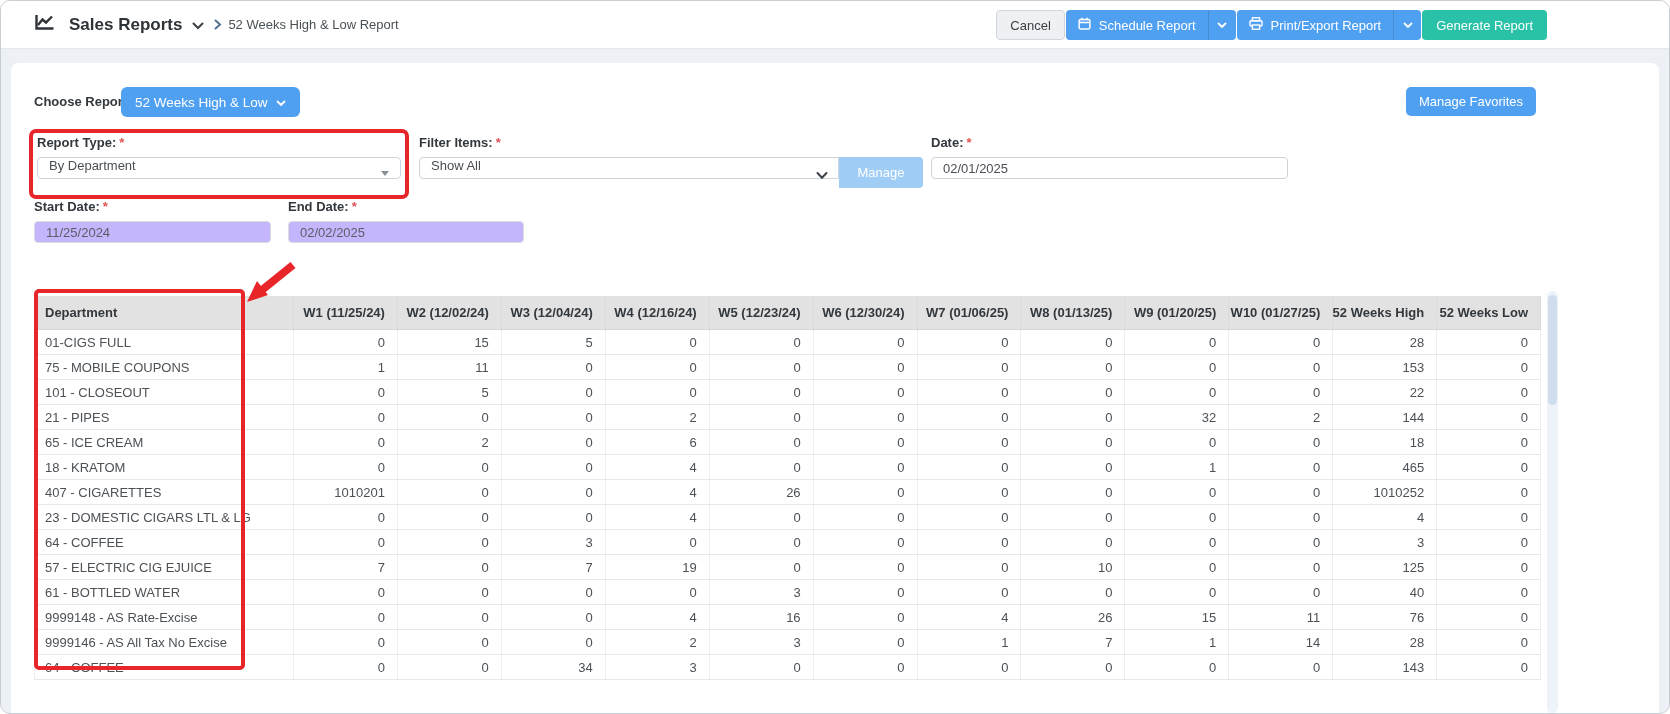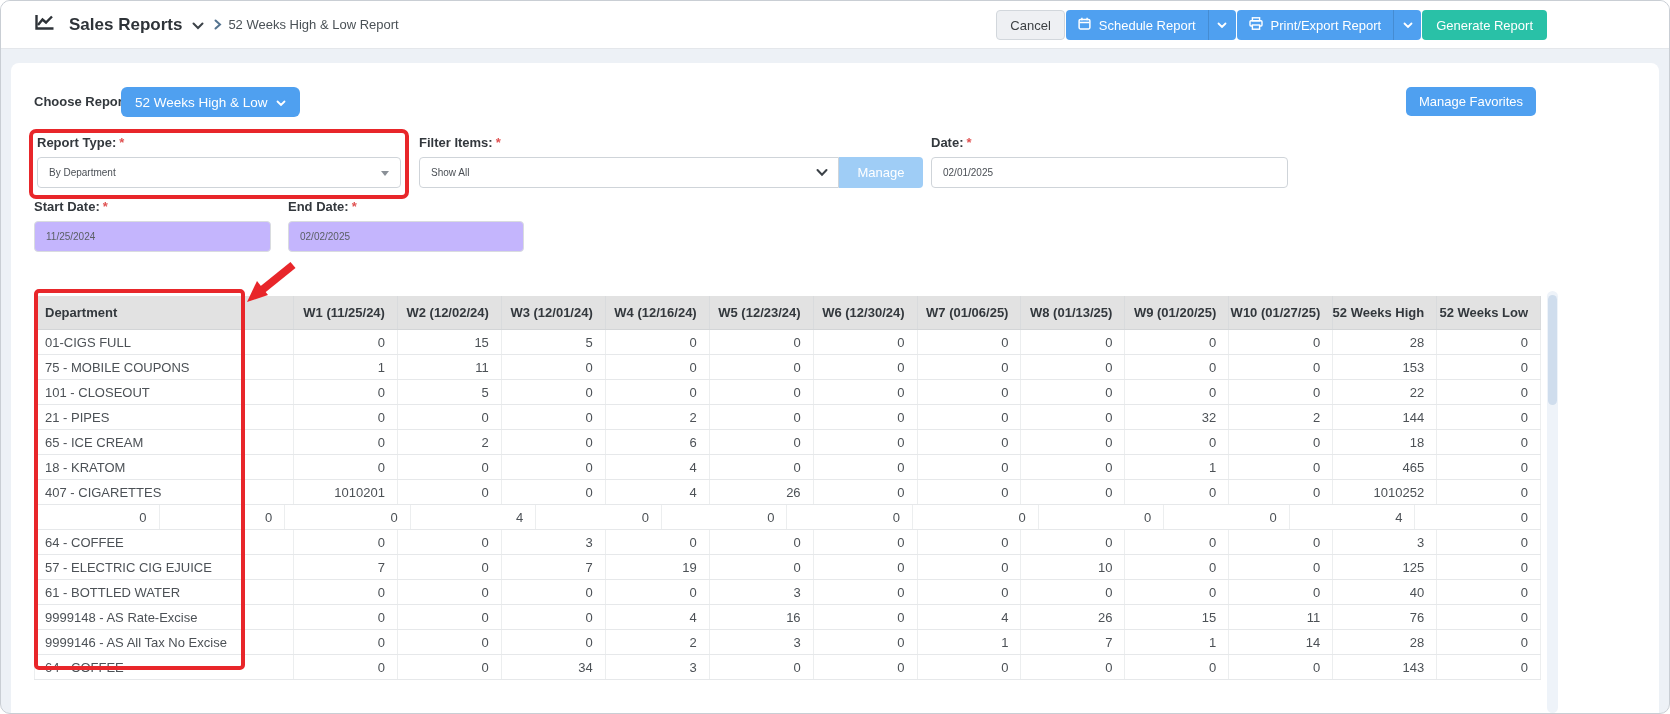--- a/index.html
+++ b/index.html
@@ -30,21 +30,21 @@
 
   
   .card{position:absolute;left:10px;right:10px;top:62px;bottom:0;background:#fff;border-radius:8px 8px 0 0;}
 
   .choose-label{position:absolute;left:23px;top:31px;font-size:13px;font-weight:bold;color:#33383d;}
   .report-dd{position:absolute;left:110px;top:24px;height:30px;background:var(--primary-blue);color:#fff;border-radius:6px;display:flex;align-items:center;gap:8px;padding:0 14px;font-size:13.5px;cursor:pointer;}
   .manage-fav{position:absolute;right:123px;top:24px;height:29px;background:var(--primary-blue);color:#fff;border-radius:5px;display:flex;align-items:center;padding:0 13px;font-size:13px;cursor:pointer;}
 
   .field-label{position:absolute;font-size:13px;font-weight:bold;color:#33383d;}
   .req{color:#e05252;margin-left:3px;font-weight:bold;}
-  .field{position:absolute;height:31px;border:1px solid #cfd4d9;border-radius:4px;background:#fff;font-size:10px;color:#4a4f55;display:flex;align-items:center;padding:0 11px;}
+  .field{position:absolute;height:22px;border:1px solid #cfd4d9;border-radius:4px;background:#fff;font-size:13px;color:#4a4f55;display:flex;align-items:flex-start;padding:0 11px;}
   input.field{font-family:"Liberation Sans",sans-serif;}
   .field.disabled{background:#c4b5fd;border-color:#d9dcdf;color:#5a5f64;}
   .dd-caret{position:absolute;right:11px;top:13px;width:0;height:0;border-left:4px solid transparent;border-right:4px solid transparent;border-top:5px solid #8a9097;}
   .sel-chevron{position:absolute;right:10px;top:10px;}
   .manage-btn{position:absolute;left:828px;top:94px;width:84px;height:31px;background:var(--light-blue-manage);color:#fff;border:none;border-radius:0 4px 4px 0;font-size:13px;cursor:pointer;font-family:"Liberation Sans",sans-serif;}
 
   
   .anno-box{position:absolute;border:4px solid var(--annotation-red);border-radius:7px;pointer-events:none;}
   .anno-box.rt{left:18px;top:66px;width:380px;height:70px;}
   .anno-box.dept{left:23px;top:226px;width:211px;height:381px;border-radius:5px;}
@@ -177,21 +177,21 @@
     <span class="field-label" style="left:277px;top:136px;">
       <span>End Date:</span><span class="req">*</span>
     </span>
     <input class="field disabled" style="left: 277px; top: 158px; width: 236px;" disabled="" value="02/02/2025">
 
     <div class="tbl">
       <div class="trow head">
           <div class="tcell dept">Department</div>
           <div class="tcell">W1 (11/25/24)</div>
           <div class="tcell">W2 (12/02/24)</div>
-          <div class="tcell">W3 (12/01/24)</div>
+          <div class="tcell">W3 (12/04/24)</div>
           <div class="tcell">W4 (12/16/24)</div>
           <div class="tcell">W5 (12/23/24)</div>
           <div class="tcell">W6 (12/30/24)</div>
           <div class="tcell">W7 (01/06/25)</div>
           <div class="tcell">W8 (01/13/25)</div>
           <div class="tcell">W9 (01/20/25)</div>
           <div class="tcell">W10 (01/27/25)</div>
           <div class="tcell">52 Weeks High</div>
           <div class="tcell">52 Weeks Low</div>
         </div>
@@ -295,20 +295,21 @@
             <div class="tcell">26</div>
             <div class="tcell">0</div>
             <div class="tcell">0</div>
             <div class="tcell">0</div>
             <div class="tcell">0</div>
             <div class="tcell">0</div>
             <div class="tcell">1010252</div>
             <div class="tcell">0</div>
           </div>
           <div class="trow">
+            <div class="tcell dept">23 - DOMESTIC CIGARS LTL &amp; LG</div>
             <div class="tcell">0</div>
             <div class="tcell">0</div>
             <div class="tcell">0</div>
             <div class="tcell">4</div>
             <div class="tcell">0</div>
             <div class="tcell">0</div>
             <div class="tcell">0</div>
             <div class="tcell">0</div>
             <div class="tcell">0</div>
             <div class="tcell">0</div>

